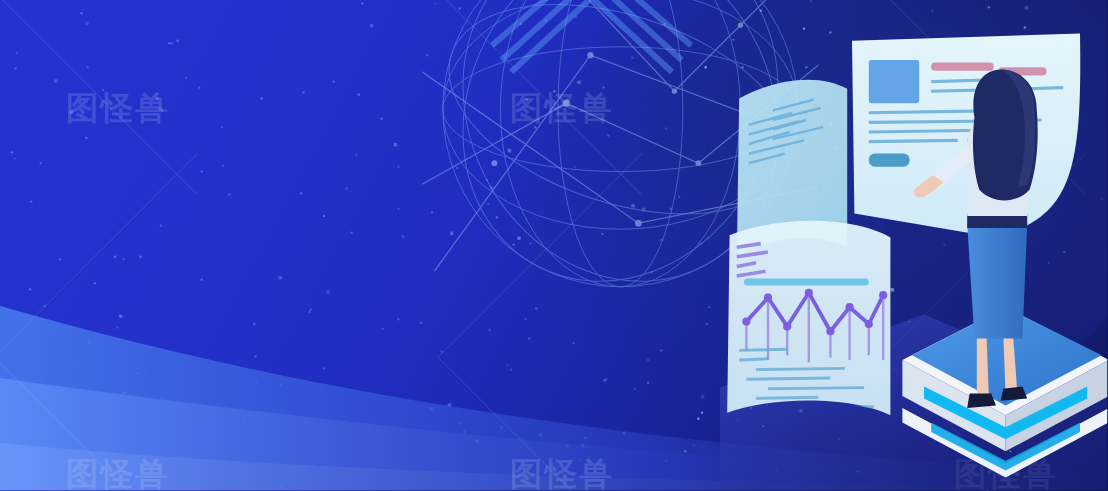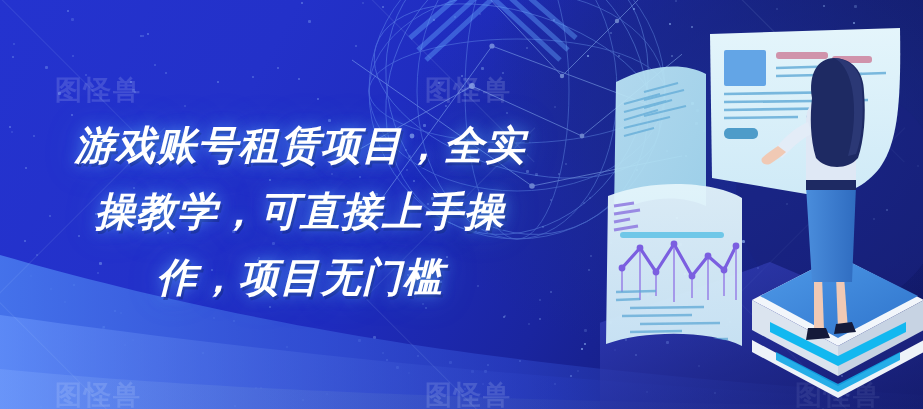--- a/index.html
+++ b/index.html
@@ -361,23 +361,20 @@
       <div class="wmx" style="left: -5px; top: 297px; transform: rotate(45deg);"></div>
       <div class="wmx" style="left: -5px; top: 297px; transform: rotate(-45deg);"></div>
       <div class="wmtxt" style="left: 425px; top: 377px;">图怪兽</div>
       <div class="wmx" style="left: 365px; top: 297px; transform: rotate(45deg);"></div>
       <div class="wmx" style="left: 365px; top: 297px; transform: rotate(-45deg);"></div>
       <div class="wmtxt" style="left: 795px; top: 377px;">图怪兽</div>
       <div class="wmx" style="left: 735px; top: 297px; transform: rotate(45deg);"></div>
       <div class="wmx" style="left: 735px; top: 297px; transform: rotate(-45deg);"></div>
     </div>
 
-  <div class="headline">游戏账号租赁项目，全实
-操教学，可直接上手操
-作，项目无门槛</div>
 
   <div class="illus">
     <svg width="323" height="409" viewBox="0 0 323 409">
       <defs>
         <linearGradient id="gScr" x1="0" y1="0" x2="0" y2="1">
           <stop offset="0" stop-color="#e4f5fb"></stop>
             <stop offset="1" stop-color="#cfeaf7"></stop>
         </linearGradient>
         <linearGradient id="gScrL" x1="0" y1="0" x2="1" y2="1">
           <stop offset="0" stop-color="#bfe8f6"></stop>

